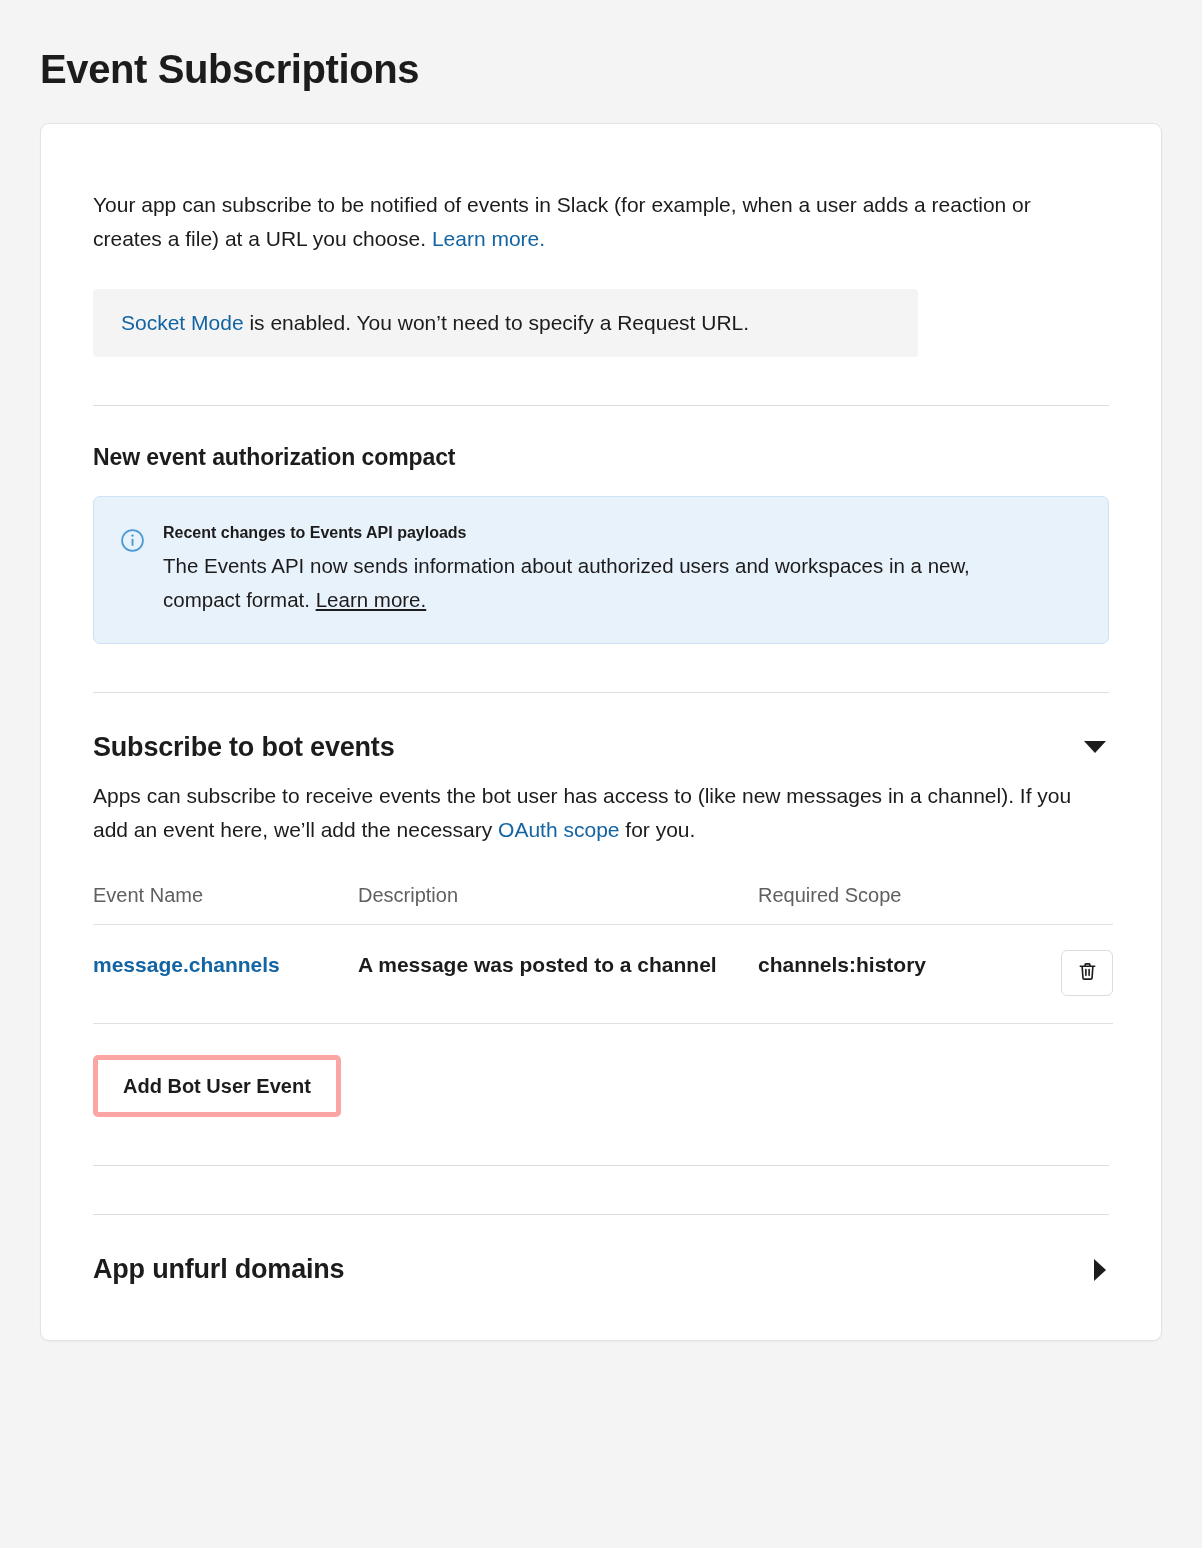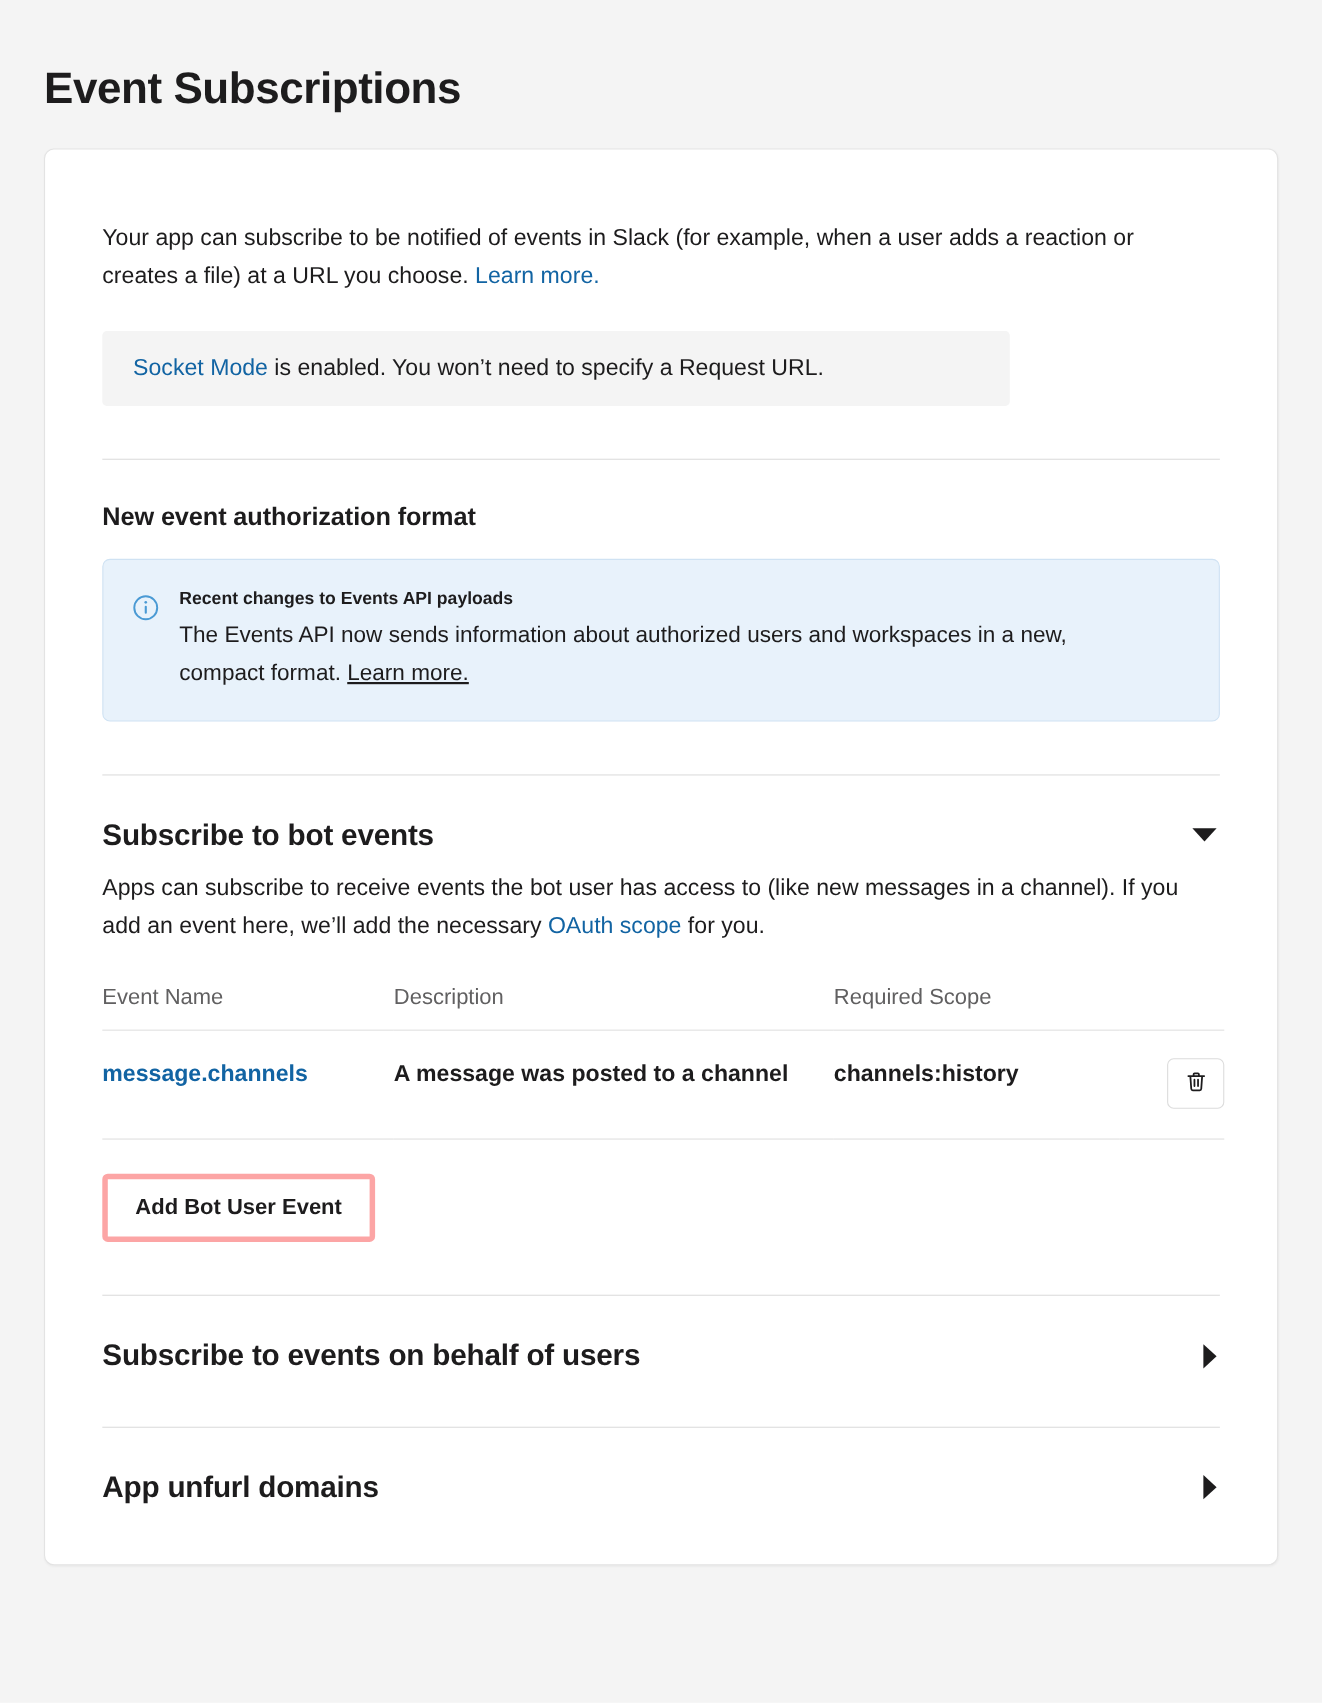--- a/index.html
+++ b/index.html
@@ -12,21 +12,21 @@
     background: #f4f4f4;
     font-family: "Liberation Sans", sans-serif;
     color: #1d1c1d;
     -webkit-font-smoothing: antialiased;
   }
   .page {
     width: 1202px;
     height: 1112px;
     position: relative;
     box-sizing: border-box;
-    padding: 16px 40px;
+    padding: 4px 40px;
   }
   .page-title {
     font-size: 40px;
     font-weight: 700;
     letter-spacing: -0.4px;
     color: #1d1c1d;
     margin: 0;
     padding-top: 42px;
     line-height: 1.15;
   }
@@ -261,21 +261,21 @@
       <span>Your app can subscribe to be notified of events in Slack (for example, when a user adds a reaction or creates a file) at a URL you choose. </span><a class="link">Learn more.</a>
     </p>
 
     <div class="note-box">
       <a class="link">Socket Mode</a><span> is enabled. You won’t need to specify a Request URL.</span>
     </div>
 
     <hr class="divider">
 
     
-    <h3 class="sub-h3">New event authorization format</h3>
+    <h3 class="sub-h3">New event authorization compact</h3>
 
     <div class="info-banner">
       <span class="info-icon">
         <svg width="25" height="25" viewBox="0 0 24 24" fill="none">
           <circle cx="12" cy="12" r="10" stroke="#4a9ad4" stroke-width="1.7"></circle>
           <circle cx="12" cy="7.3" r="1.15" fill="#4a9ad4"></circle>
           <rect x="11.1" y="10.2" width="1.85" height="7" rx="0.9" fill="#4a9ad4"></rect>
         </svg>
       </span>
       <div>
@@ -328,24 +328,20 @@
           </td>
         </tr>
       </tbody>
     </table>
 
     <button class="btn-secondary">Add Bot User Event</button>
 
     <hr class="divider">
 
     
-    <div class="collapse-head">
-      <h2 class="section-h2">Subscribe to events on behalf of users</h2>
-      <span class="caret right"></span>
-    </div>
 
     <hr class="divider">
 
     
     <div class="collapse-head">
       <h2 class="section-h2">App unfurl domains</h2>
       <span class="caret right"></span>
     </div>
 
   </div>

